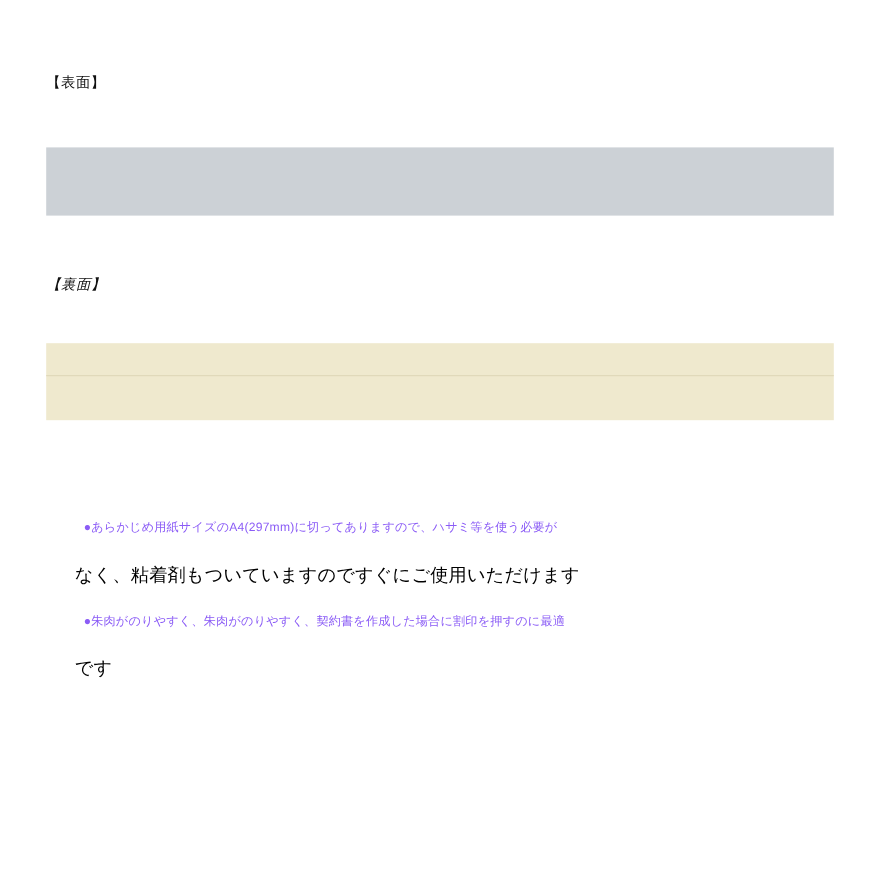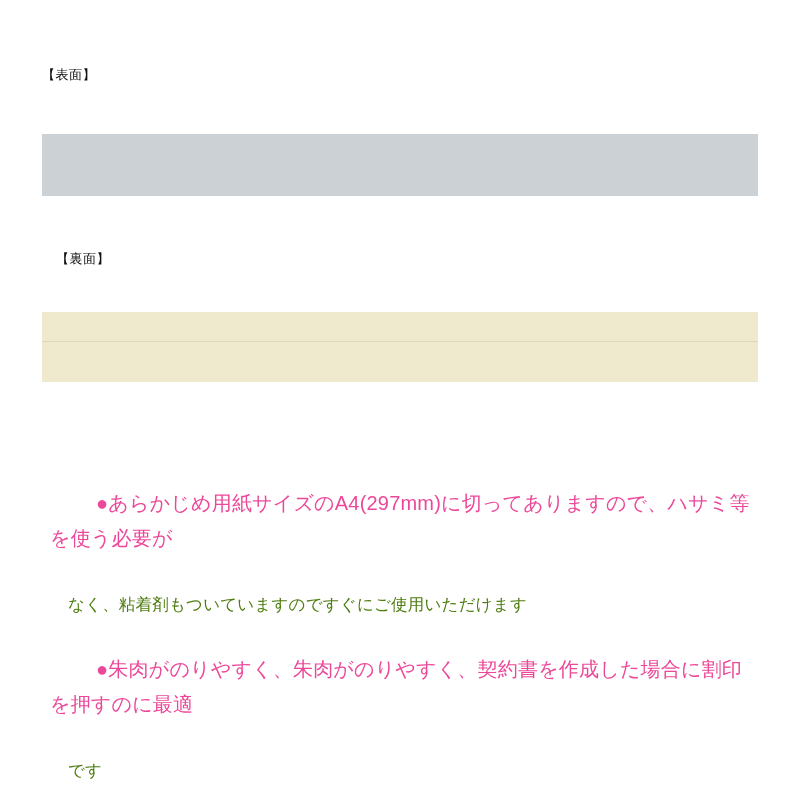--- a/index.html
+++ b/index.html
@@ -22,21 +22,21 @@
   }
 
   .section-label {
     position: absolute;
     font-size: 13px;
     letter-spacing: 0.5px;
     color: #111111;
     white-space: nowrap;
   }
   #front-label { left: 42px; top: 66px; }
-  #back-label  { left: 56px; top: 250px; }
+  #back-label  { left: 42px; top: 250px; font-style: italic; }
 
   .swatch {
     position: absolute;
     left: 42px;
     width: 716px;
   }
   #front-swatch {
     top: 134px;
     height: 62px;
     background: #ccd1d6;
@@ -56,37 +56,37 @@
   }
 
   .bullets {
     position: absolute;
     left: 50px;
     top: 452px;
     width: 712px;
   }
   .bullet-row {
     display: block;
-    font-size: 20px;
+    font-size: 11px;
     line-height: 1.72;
-    color: #ec4899;
+    color: #8b5cf6;
     letter-spacing: 0.2px;
     white-space: pre-wrap;
   }
   .bullet-row .mark {
     display: inline;
   }
   .bullet-row .txt {
     display: inline;
   }
   .cont-line {
     display: block;
     font-size: 16.5px;
     line-height: 1.72;
-    color: #4d7c0f;
+    color: #000000;
     letter-spacing: 0.2px;
     padding-left: 18px;
     white-space: pre-wrap;
   }
 </style>
 </head>
 <body>
 
 <div class="page">
 

